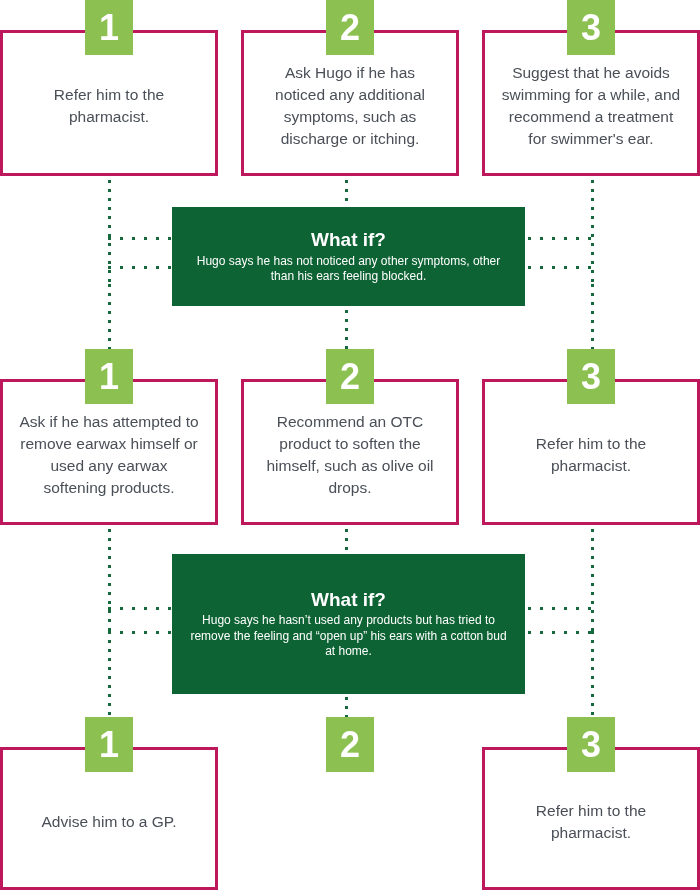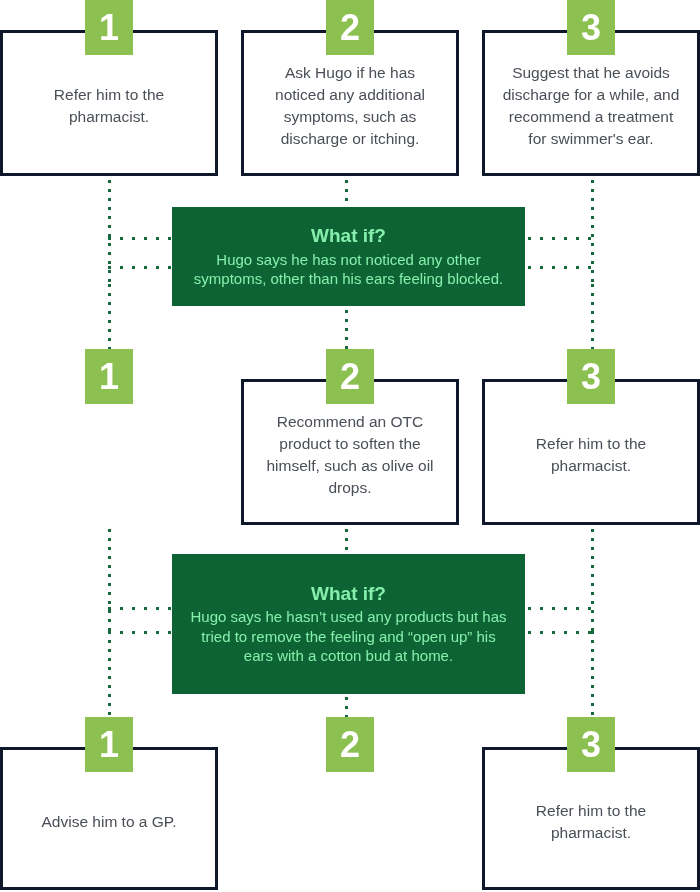--- a/index.html
+++ b/index.html
@@ -29,21 +29,21 @@
     display: flex;
     justify-content: space-between;
   }
   .option {
     position: relative;
     width: 218px;
     box-sizing: border-box;
   }
   .option .card {
     box-sizing: border-box;
-    border: 3px solid #0f172a;
+    border: 3px solid #be185d;
     background: #ffffff;
     width: 100%;
     height: 100%;
     display: flex;
     align-items: center;
     justify-content: center;
     padding: 16px 14px 10px 14px;
   }
   .option .card-text {
     color: #4a4f57;
@@ -65,37 +65,37 @@
     line-height: 55px;
     text-align: center;
     z-index: 3;
     letter-spacing: 0;
   }
 
   
   .whatif {
     position: absolute;
     background: #0e6334;
-    color: #86efac;
+    color: #ffffff;
     box-sizing: border-box;
     text-align: center;
     padding: 28px 18px;
     display: flex;
     flex-direction: column;
     justify-content: center;
     z-index: 2;
   }
   .whatif-title {
     font-size: 19px;
     font-weight: bold;
     line-height: 1.28;
     margin-bottom: 1px;
   }
   .whatif-body {
-    font-size: 15px;
+    font-size: 12px;
     line-height: 1.3;
   }
 
   
   .dots-v {
     position: absolute;
     width: 3px;
     z-index: 1;
     background-image: linear-gradient(to bottom, #16693c 0 3px, rgba(0,0,0,0) 3px 9px);
     background-size: 3px 9px;
@@ -123,21 +123,21 @@
       <div class="badge">1</div>
     </div>
     <div class="option" style="height:176px;">
       <div class="card" style="margin-top:30px; height:146px;">
         <div class="card-text">Ask Hugo if he has noticed any additional symptoms, such as discharge or itching.</div>
       </div>
       <div class="badge">2</div>
     </div>
     <div class="option" style="height:176px;">
       <div class="card" style="margin-top:30px; height:146px;">
-        <div class="card-text">Suggest that he avoids discharge for a while, and recommend a treatment for swimmer's ear.</div>
+        <div class="card-text">Suggest that he avoids swimming for a while, and recommend a treatment for swimmer's ear.</div>
       </div>
       <div class="badge">3</div>
     </div>
   </div>
 
   <div class="dots-v" style="left:108px; top:180px; height:104px;"></div>
   <div class="dots-v" style="left:345px; top:180px; height:28px;"></div>
   <div class="dots-v" style="left:591px; top:180px; height:104px;"></div>
   <div class="dots-h" style="left:108px; top:237px; width:66px;"></div>
   <div class="dots-h" style="left:108px; top:266px; width:66px;"></div>
@@ -148,20 +148,23 @@
     <div class="whatif-title">What if?</div>
     <div class="whatif-body">Hugo says he has not noticed any other symptoms, other than his ears feeling blocked.</div>
   </div>
 
   <div class="dots-v" style="left:108px; top:284px; height:65px;"></div>
   <div class="dots-v" style="left:345px; top:310px; height:39px;"></div>
   <div class="dots-v" style="left:591px; top:284px; height:65px;"></div>
 
   <div class="row" style="top:349px; height:176px;">
     <div class="option" style="height:176px;">
+      <div class="card" style="margin-top:30px; height:146px;">
+        <div class="card-text">Ask if he has attempted to remove earwax himself or used any earwax softening products.</div>
+      </div>
       <div class="badge">1</div>
     </div>
     <div class="option" style="height:176px;">
       <div class="card" style="margin-top:30px; height:146px;">
         <div class="card-text">Recommend an OTC product to soften the himself, such as olive oil drops.</div>
       </div>
       <div class="badge">2</div>
     </div>
     <div class="option" style="height:176px;">
       <div class="card" style="margin-top:30px; height:146px;">

